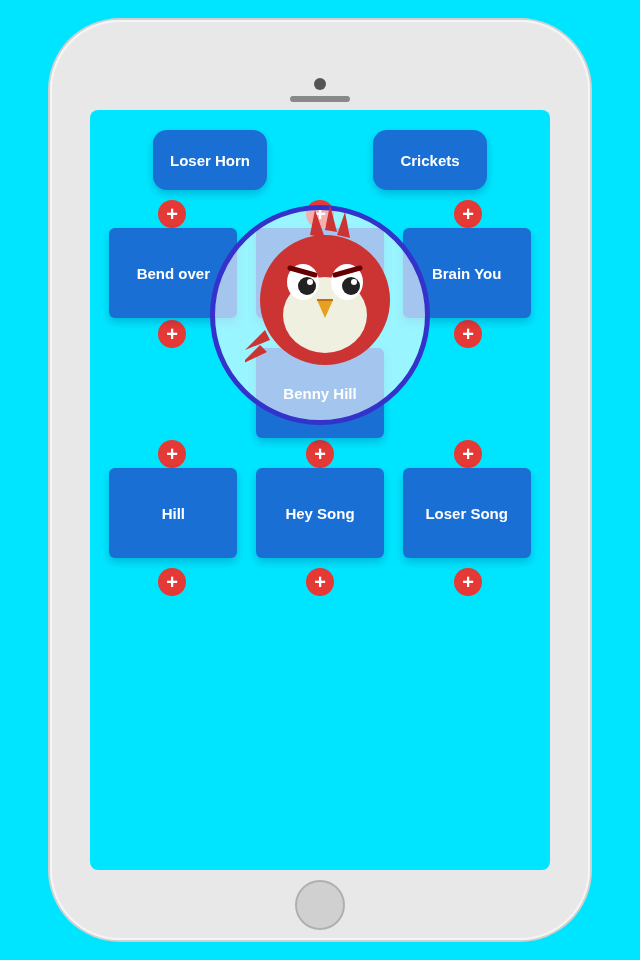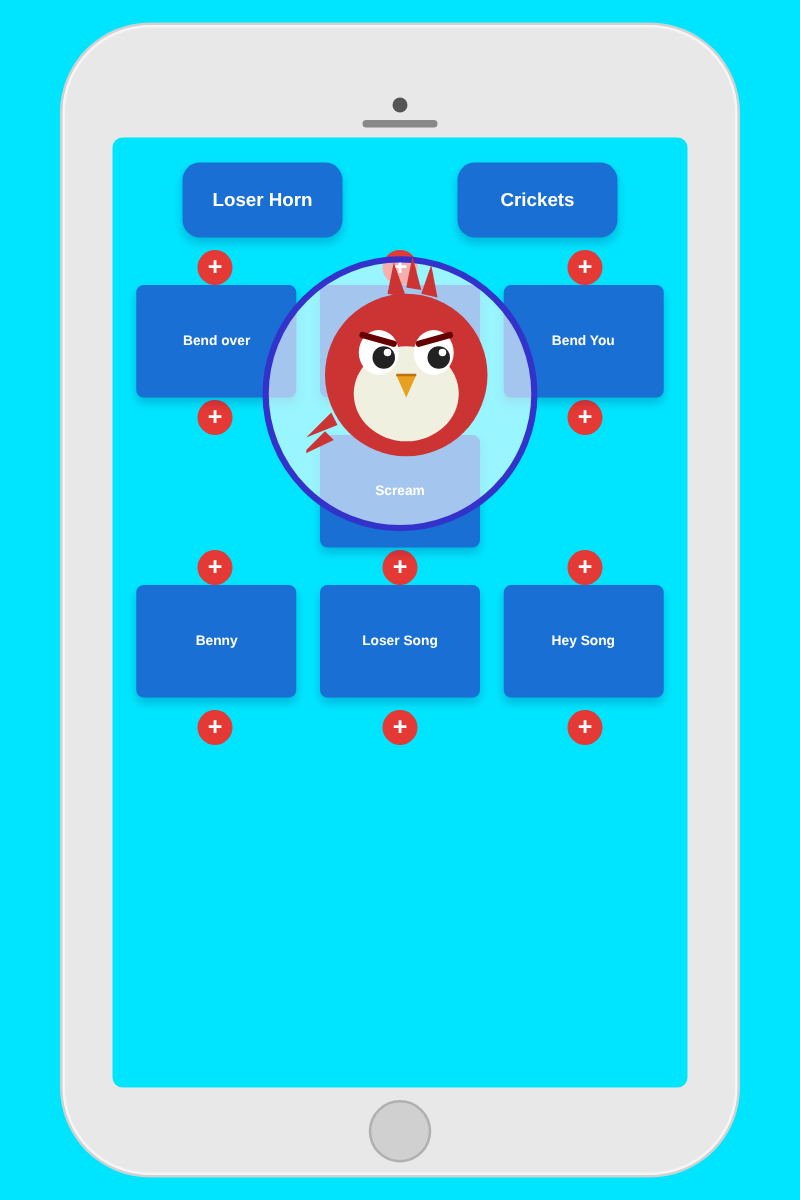--- a/index.html
+++ b/index.html
@@ -109,21 +109,21 @@
 
     .sound-btn {
       width: 128px;
       height: 90px;
       background: #1a6fd4;
       border-radius: 6px;
       display: flex;
       align-items: center;
       justify-content: center;
       color: white;
-      font-size: 11px;
+      font-size: 15px;
       font-weight: 600;
       text-align: center;
       padding: 8px;
       cursor: pointer;
       box-shadow: 0 4px 8px rgba(0,0,80,0.2);
       position: relative;
     }
 
     .add-icon {
       width: 28px;
@@ -157,21 +157,21 @@
     }
 
     .top-row-buttons {
       display: flex;
       justify-content: space-around;
       padding: 8px 6px 0;
       gap: 8px;
     }
 
     .top-btn {
-      width: 128px;
+      width: 114px;
       height: 60px;
       background: #1a6fd4;
       border-radius: 14px;
       display: flex;
       align-items: center;
       justify-content: center;
       color: white;
       font-size: 15px;
       font-weight: 600;
       cursor: pointer;
@@ -247,53 +247,53 @@
           <div class="add-icon">+</div>
         </div>
         <div class="button-row">
           <div class="sound-btn">
             <span>Bend over</span>
           </div>
           <div class="sound-btn">
             <span>Crickets</span>
           </div>
           <div class="sound-btn">
-            <span>Bend You</span>
+            <span>Brain You</span>
           </div>
         </div>
       </div>
 
       <div class="row-with-icons section">
         <div class="icon-row">
           <div class="add-icon">+</div>
           <div class="add-icon">+</div>
           <div class="add-icon">+</div>
         </div>
         <div class="button-row">
           <div class="sound-btn">
-            <span>Scream</span>
+            <span>Benny Hill</span>
           </div>
         </div>
       </div>
 
       <div class="row-with-icons section">
         <div class="icon-row">
           <div class="add-icon">+</div>
           <div class="add-icon">+</div>
           <div class="add-icon">+</div>
         </div>
         <div class="button-row">
           <div class="sound-btn">
-            <span>Benny</span>
+            <span>Hill</span>
+          </div>
+          <div class="sound-btn">
+            <span>Hey Song</span>
           </div>
           <div class="sound-btn">
             <span>Loser Song</span>
-          </div>
-          <div class="sound-btn">
-            <span>Hey Song</span>
           </div>
         </div>
       </div>
 
       <div class="icon-row" style="margin-top:8px;">
         <div class="add-icon">+</div>
         <div class="add-icon">+</div>
         <div class="add-icon">+</div>
       </div>
 

